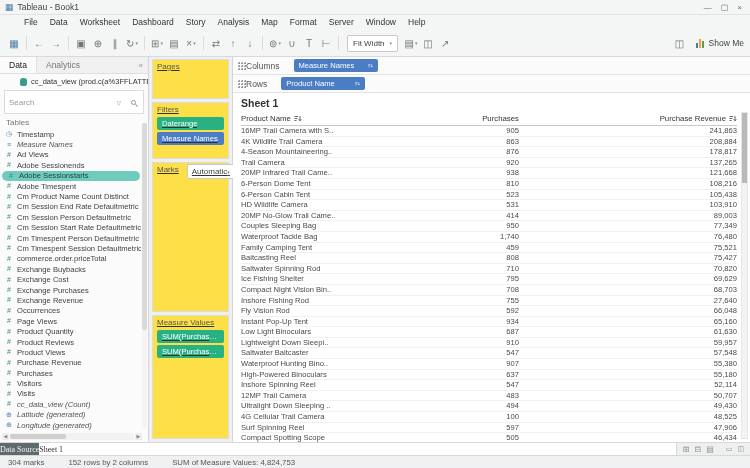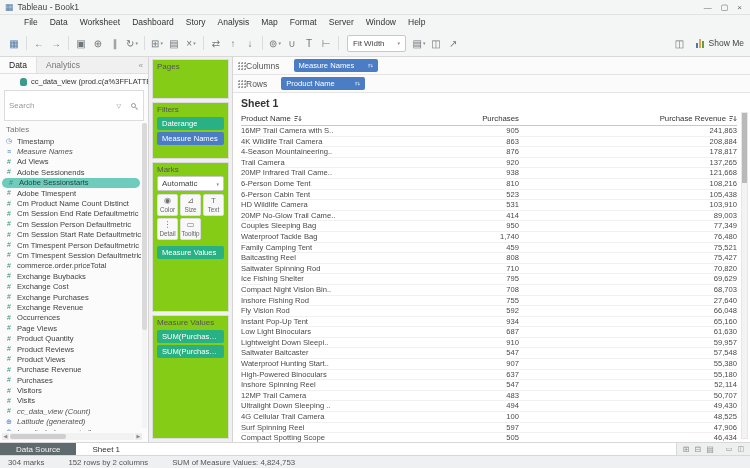--- a/index.html
+++ b/index.html
@@ -16,41 +16,41 @@
   .menubar{height:15px;display:flex;align-items:center;background:#f4f5f5;font-size:8.5px;color:#333;padding-left:18px;}
   .menu-item{padding:0 6px;line-height:15px;}
 
   
   .toolbar{height:27px;background:#f4f5f5;border-bottom:1px solid #d9d9d9;display:flex;align-items:center;padding:0 6px;}
   .tb-left{display:flex;align-items:center;gap:1px;}
   .tbi{min-width:16px;height:18px;display:inline-flex;align-items:center;justify-content:center;font-size:10px;color:#6f7679;border-radius:2px;padding:0 1px;}
   .tbi[data-name="tableau-logo-icon"]{color:#4e79a7;}
   .tbi .caret,.fit-select .caret,.mark-select .caret{font-size:5px;color:#8a8a8a;margin-left:1px;}
   .tb-sep{width:1px;height:14px;background:#dcdcdc;margin:0 3px;}
-  .fit-select{display:flex;align-items:center;height:17px;background:#fff;border:1px solid #c9c9c9;border-radius:2px;padding:0 5px;font-size:8px;color:#444;gap:12px;margin:0 4px;}
+  .fit-select{display:flex;align-items:center;height:17px;background:#fff;border:1px solid #c9c9c9;border-radius:2px;padding:0 5px;font-size:8px;color:#444;gap:4px;margin:0 4px;}
   .tb-spacer{flex:1;}
   .tb-right{display:flex;align-items:center;gap:8px;}
   .showme{display:flex;align-items:center;gap:4px;font-size:8.5px;color:#444;}
   .showme-icon{width:9px;height:9px;background:
      linear-gradient(#4e79a7,#4e79a7) 0 bottom/2px 5px no-repeat,
      linear-gradient(#e8a33d,#e8a33d) 3px bottom/2px 9px no-repeat,
      linear-gradient(#59a14f,#59a14f) 6px bottom/2px 7px no-repeat;}
 
   
   .main{position:absolute;top:57px;left:0;right:0;bottom:26px;display:flex;}
 
   
   .sidebar{width:149px;background:#fbfbfb;border-right:1px solid #d5d5d5;display:flex;flex-direction:column;position:relative;}
   .side-tabs{height:17px;display:flex;border-bottom:1px solid #e0e0e0;font-size:8.5px;background:#f0f0f0;}
   .side-tab{padding:0 9px;display:flex;align-items:center;color:#777;}
   .side-tab.active{background:#fbfbfb;color:#222;border-right:1px solid #e0e0e0;}
   .collapse-btn{margin-left:auto;display:flex;align-items:center;padding:0 5px;color:#999;font-size:8px;}
   .ds-row{height:15px;display:flex;align-items:center;padding:0 20px;gap:4px;font-size:7.5px;color:#333;white-space:nowrap;overflow:hidden;}
   .ds-icon{width:7px;height:8px;background:#3a9a8c;border-radius:3px 3px 2px 2px;flex:none;}
-  .search-row{height:31px;margin:1px 4px 2px;border:1px solid #dcdcdc;background:#fff;display:flex;align-items:center;padding:0 4px;font-size:8px;color:#999;gap:10px;}
+  .search-row{height:24px;margin:1px 4px 2px;border:1px solid #dcdcdc;background:#fff;display:flex;align-items:center;padding:0 4px;font-size:8px;color:#999;gap:10px;}
   .search-ph{flex:1;}
   .funnel-icon{font-size:6px;color:#999;}
   .mag-icon{width:5px;height:5px;border:1px solid #999;border-radius:50%;position:relative;margin-right:3px;flex:none;}
   .mag-icon::after{content:"";position:absolute;width:3px;height:1px;background:#999;transform:rotate(45deg);left:3px;top:4px;}
   .tables-label{font-size:8px;color:#777;padding:2px 6px 2px;}
   .fields{flex:1;overflow:hidden;padding-right:7px;}
   .field{height:10.4px;display:flex;align-items:center;padding-left:5px;gap:4px;font-size:7.6px;color:#424242;white-space:nowrap;overflow:hidden;}
   .field .ficon{width:8px;flex:none;font-size:7px;text-align:center;line-height:8px;}
   .field.selected{background:#6fccbc;border-radius:6px;margin:0 1px 0 2px;color:#1f443d;}
   .field.italic .flabel{font-style:italic;color:#555;}
@@ -58,25 +58,25 @@
   .ficon.datetime,.ficon.globe,.ficon.names{color:#4a7dc4;}
   .side-hscroll{height:8px;margin:1px 6px 2px 2px;display:flex;align-items:center;gap:1px;}
   .hs-arrow{width:7px;height:7px;font-size:5px;color:#888;display:flex;align-items:center;justify-content:center;background:#ededed;}
   .hs-track{flex:1;height:7px;background:#f2f2f2;position:relative;}
   .hs-thumb{position:absolute;left:0;top:1px;height:5px;width:45%;background:#cfcfcf;border-radius:2px;}
   .side-vscroll{position:absolute;right:1px;top:66px;bottom:14px;width:5px;background:#f4f4f4;}
   .side-vthumb{position:absolute;top:0;width:5px;height:68%;background:#d9d9d9;border-radius:2px;}
 
   
   .panel{width:84px;background:#f0f0f0;border-right:1px solid #d5d5d5;display:flex;flex-direction:column;padding:2px 3px 3px;gap:3px;}
-  .card{background:#84cc16;border:1px solid #dcdcdc;}
+  .card{background:#fde047;border:1px solid #dcdcdc;text-decoration:underline;}
   .card-title{font-size:8px;color:#555;padding:2px 4px 1px;}
   .card.pages{height:40px;}
   .card.filters{height:57px;}
-  .card.marks{height:150px;display:flex;flex-direction:column;}
+  .card.marks{height:150px;display:flex;flex-direction:row;}
   .card.mvalues{flex:1;}
   .pill{height:13px;border-radius:2px;display:flex;align-items:center;padding:0 5px;margin:2px 4px;font-size:7.6px;color:#fff;white-space:nowrap;overflow:hidden;}
   .pill.green{background:#29b184;}
   .pill.blue{background:#4a7dc4;}
   .pill .plabel{overflow:hidden;text-overflow:ellipsis;}
   .pill .sorticon{flex:none;margin-left:auto;padding-left:3px;}
   .mark-select{height:15px;margin:1px 4px 3px;background:#fff;border:1px solid #c9c9c9;border-radius:2px;display:flex;align-items:center;padding:0 4px;font-size:8px;color:#444;}
   .mark-select .caret{margin-left:auto;}
   .mark-btns{display:grid;grid-template-columns:repeat(3,1fr);gap:2px;margin:0 4px 4px;}
   .mark-btn{height:22px;background:#f8f8f8;border:1px solid #ddd;border-radius:2px;display:flex;flex-direction:column;align-items:center;justify-content:center;gap:1px;}
@@ -98,21 +98,21 @@
   .th{font-size:7.8px;color:#333;height:13px;display:flex;align-items:center;gap:3px;}
   .th.num{justify-content:flex-end;}
   .trow.data{height:10.6px;box-shadow:inset 0 -1px 0 #f1f1f1;}
   .tcell{font-size:7.6px;color:#4a4a4a;line-height:10.6px;white-space:nowrap;overflow:hidden;text-overflow:ellipsis;}
   .tcell.num{text-align:right;}
   .vscroll{position:absolute;right:2px;top:19px;bottom:3px;width:7px;background:#f3f3f3;border:1px solid #e7e7e7;}
   .vthumb{position:absolute;top:0;left:0;right:0;height:70px;background:#b9b9b9;}
 
   
   .tabstrip{position:absolute;left:0;right:0;bottom:13px;height:13px;background:#eef0f0;border-top:1px solid #d8d8d8;display:flex;align-items:stretch;font-size:8px;}
-  .tab{display:flex;align-items:center;padding:0 16px;}
+  .tab{display:flex;align-items:center;padding:0 0;font-family:Liberation Serif, serif;}
   .tab.ds{background:#5f6a6e;color:#f3f4f4;}
   .tab.sheet{background:#fff;color:#333;border-right:1px solid #d8d8d8;}
   .newtab-icons,.tabstrip-right{display:flex;align-items:center;gap:5px;padding:0 6px;color:#8a8a8a;font-size:8px;}
   .tabstrip-right{margin-left:auto;font-size:7px;}
   .statusbar{position:absolute;left:0;right:0;bottom:0;height:13px;background:#eef0f1;border-top:1px solid #d8d8d8;display:flex;align-items:center;font-size:7.8px;color:#555;padding-left:8px;}
   .status-item{margin-right:24px;white-space:nowrap;}
 </style>
 </head>
 <body>
 
@@ -548,21 +548,21 @@
             <div class="tcell name">Lightweight Down Sleepi..</div>
             <div class="tcell num">910</div>
             <div class="tcell num">59,957</div>
           </div>
           <div class="trow data" data-name="table-row">
             <div class="tcell name">Saltwater Baitcaster</div>
             <div class="tcell num">547</div>
             <div class="tcell num">57,548</div>
           </div>
           <div class="trow data" data-name="table-row">
-            <div class="tcell name">Waterproof Hunting Start..</div>
+            <div class="tcell name">Waterproof Hunting Bino..</div>
             <div class="tcell num">907</div>
             <div class="tcell num">55,380</div>
           </div>
           <div class="trow data" data-name="table-row">
             <div class="tcell name">High-Powered Binoculars</div>
             <div class="tcell num">637</div>
             <div class="tcell num">55,180</div>
           </div>
           <div class="trow data" data-name="table-row">
             <div class="tcell name">Inshore Spinning Reel</div>

